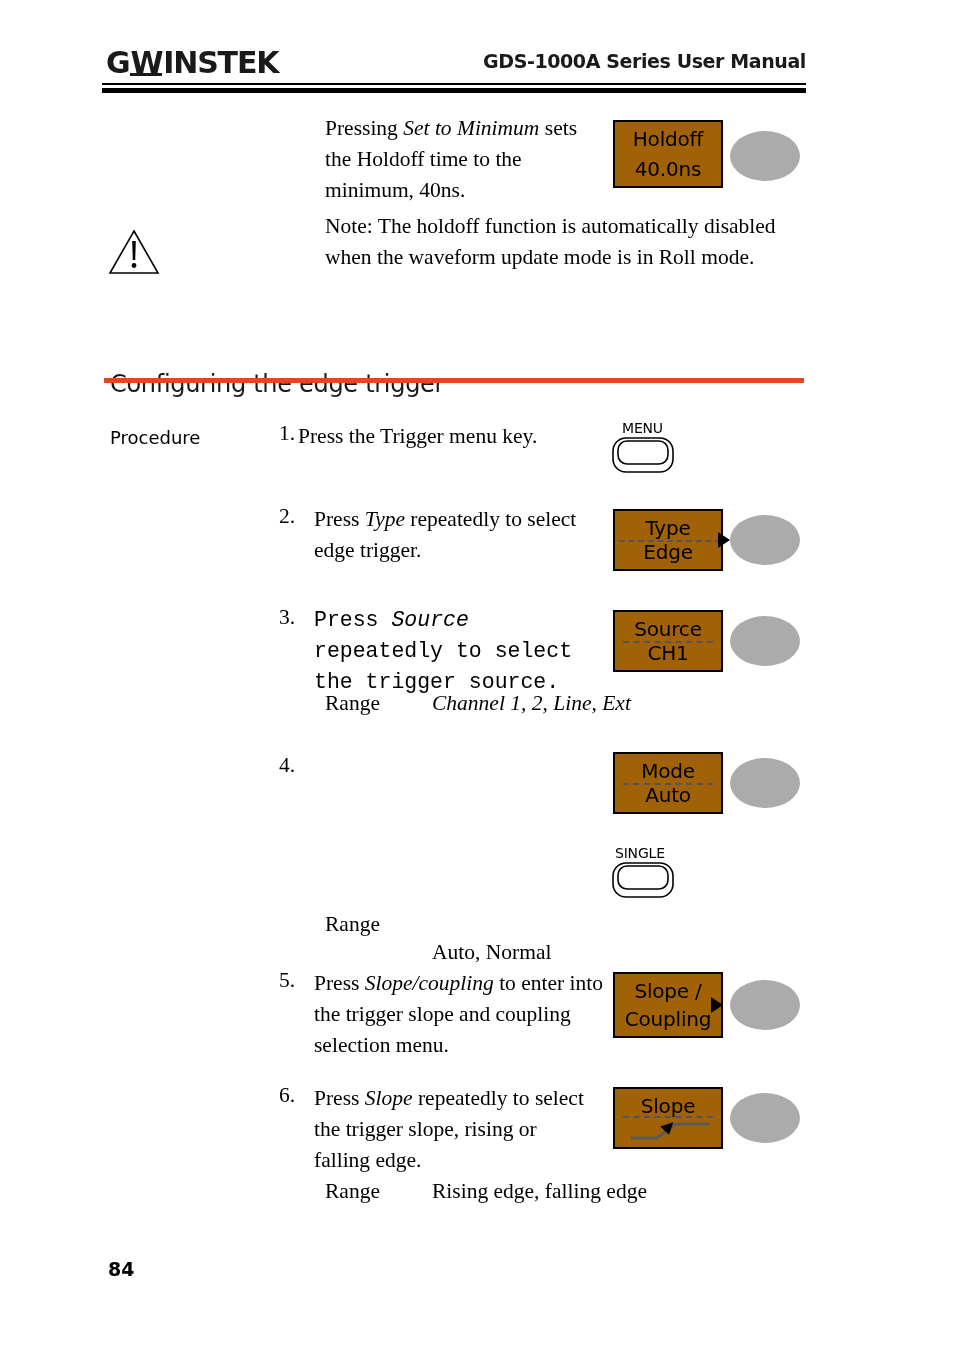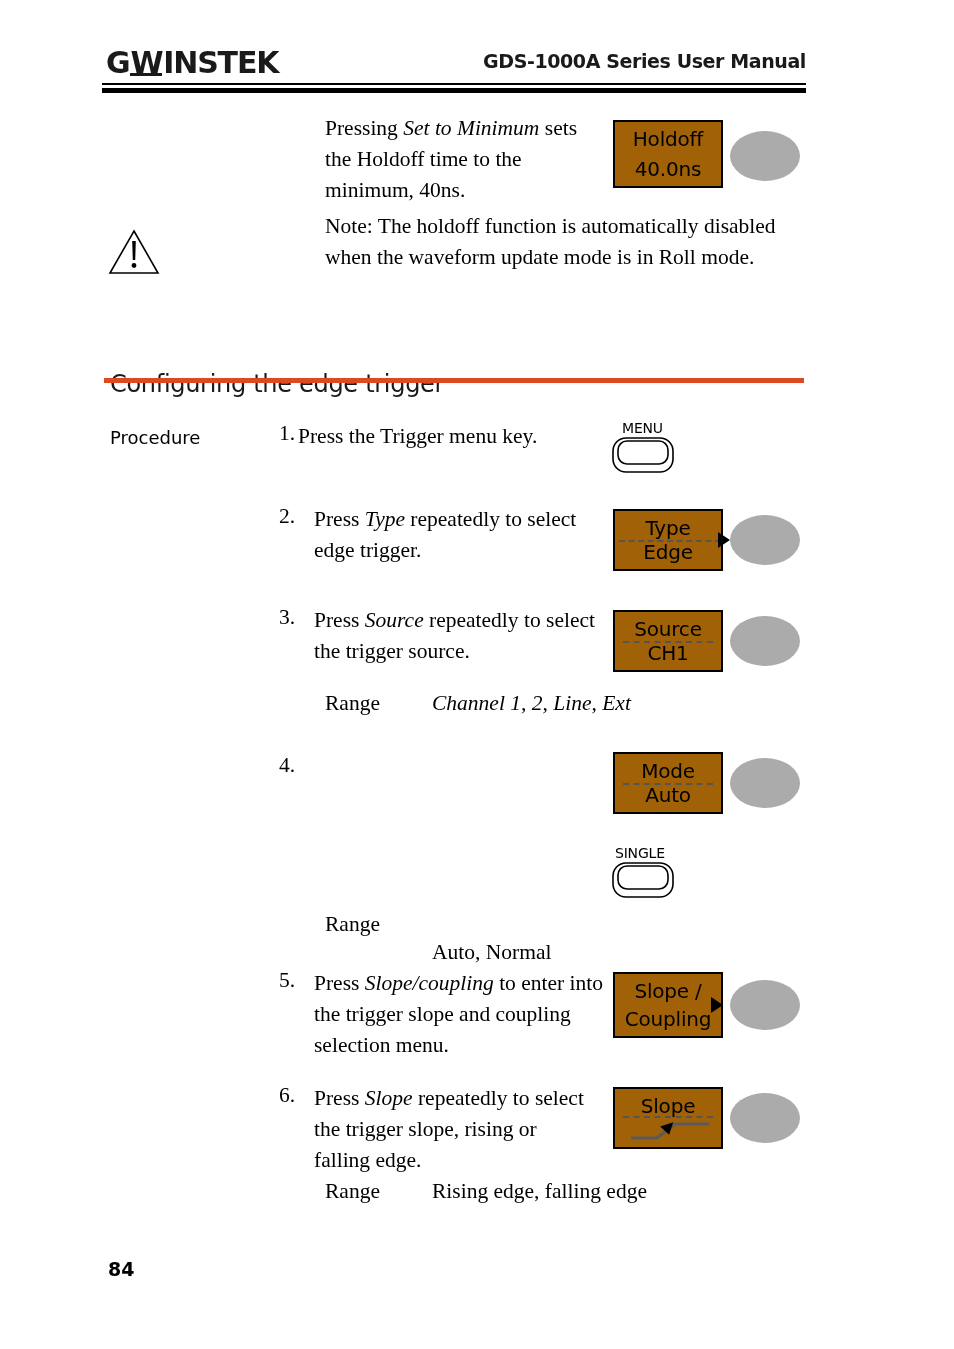--- a/index.html
+++ b/index.html
@@ -273,21 +273,21 @@
   <div class="bodytext" style="left:314px; top:504px; width:280px;">Press <i>Type</i> repeatedly to select edge trigger.</div>
   <div class="skbox" style="left:613px; top:509px; width:110px; height:62px;">
     <div class="sk-line sk-top">Type</div>
     <div class="sk-dash full"></div>
     <div class="sk-arrow"></div>
     <div class="sk-line sk-bot">Edge</div>
   </div>
   <div class="knob" style="left:730px; top:515px;"></div>
 
   <div class="step-num" style="left:279px; top:605px;">3.</div>
-  <div class="bodytext" style="left:314px; top:605px; width:285px;">Press <i>Source</i> repeatedly to select the trigger source.</div>
+  <div class="bodytext" style="left:314px; top:605px; width:285px;font-family:Liberation Mono, monospace;">Press <i>Source</i> repeatedly to select the trigger source.</div>
   <div class="skbox" style="left:613px; top:610px; width:110px; height:62px;">
     <div class="sk-line sk-top">Source</div>
     <div class="sk-dash"></div>
     <div class="sk-line sk-bot">CH1</div>
   </div>
   <div class="knob" style="left:730px; top:616px;"></div>
 
   <div class="range-label" style="left:325px; top:691px;">Range</div>
   <div class="range-value" style="left:432px; top:691px;font-style:italic;">Channel 1, 2, Line, Ext</div>
 

